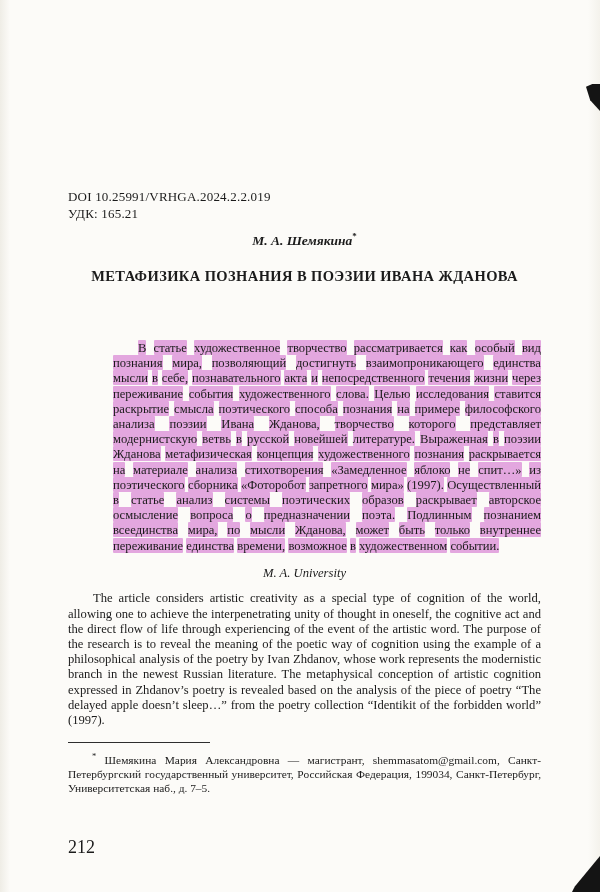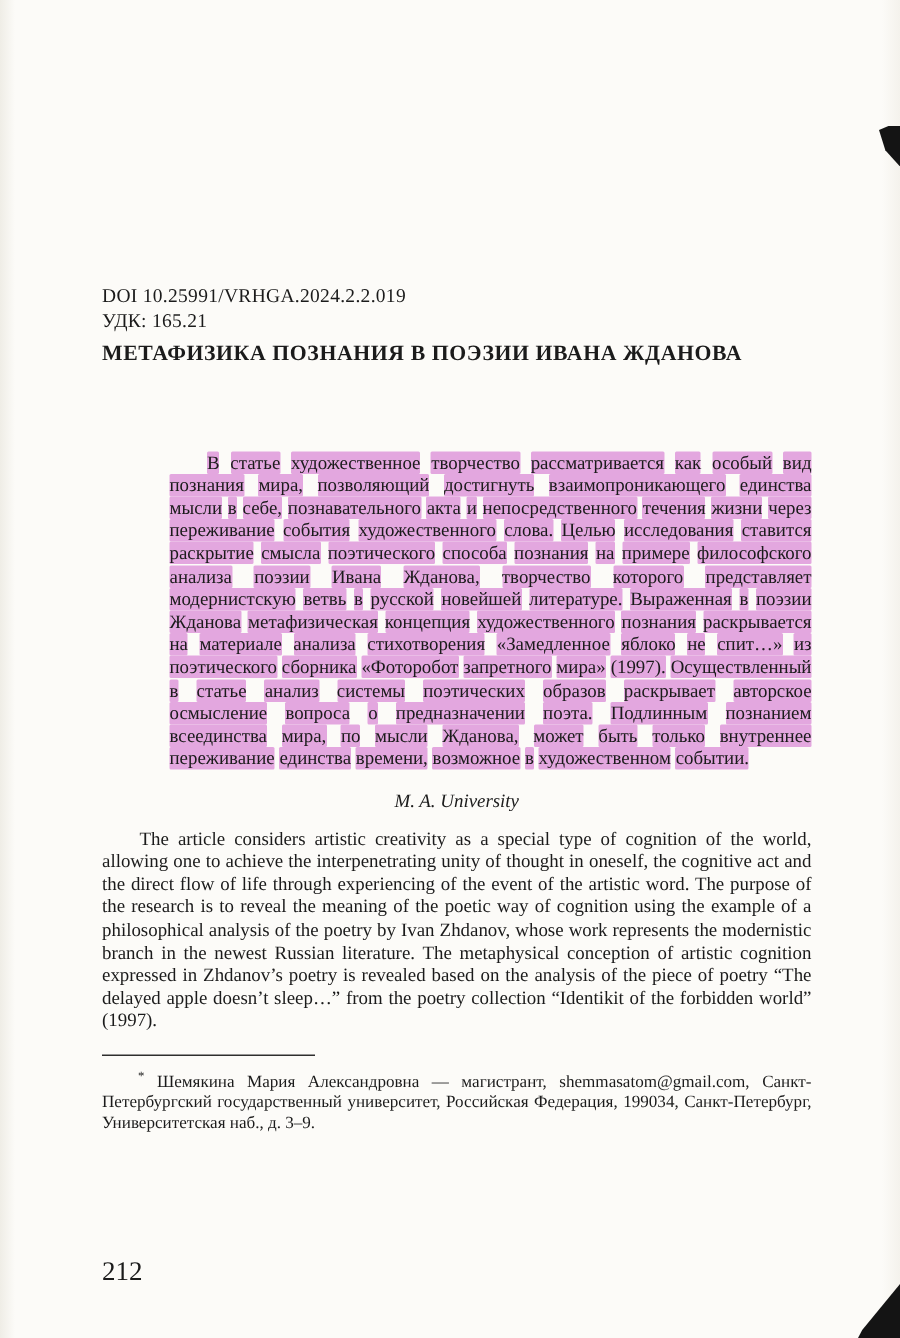--- a/index.html
+++ b/index.html
@@ -11,21 +11,21 @@
   }
   .page {
     position:relative; width:600px; height:892px; overflow:hidden;
     background:linear-gradient(90deg,#efede6 0px,#fcfbf8 10px,#fcfbf8 588px,#f4f2ec 600px);
   }
   .content { position:absolute; left:68px; top:188px; width:473px; }
 
   .meta-line { font-size:13px; line-height:17px; letter-spacing:.2px; }
   .author-ru { margin-top:9px; text-align:center; font-size:13.5px; font-weight:bold; font-style:italic; }
   .author-ru sup { font-size:9px; font-style:normal; }
-  .title-ru { margin-top:6px; text-align:left; font-size:14.5px; font-weight:bold; letter-spacing:.4px; }
+  .title-ru { margin-top:19px; text-align:center; font-size:14.5px; font-weight:bold; letter-spacing:.4px; }
 
   .para { font-size:12.6px; line-height:15.2px; text-align:justify; text-indent:25px; }
   .abstract-ru { margin-top:56px;margin-left:45px; }
   .keywords { }
   .hl { background:var(--hl,#e4a9e1); border-radius:1px; padding:0.5px 0; }
 
   .en-author { margin-top:13px; text-align:center; font-size:12.6px; font-style:italic; line-height:15px; }
   .en-title  { text-align:center; font-size:12.6px; font-style:italic; line-height:15px; letter-spacing:.2px; }
   .abstract-en { margin-top:10px; }
 
@@ -48,32 +48,33 @@
 <div class="page">
 
   <div class="artifact artifact-top-right"></div>
   <div class="artifact artifact-bottom-right"></div>
 
   <div class="content">
 
     <p class="meta-line">DOI 10.25991/VRHGA.2024.2.2.019</p>
     <p class="meta-line">УДК: 165.21</p>
 
+    <p class="author-ru"><span>М. А. Шемякина</span><sup>*</sup></p>
 
     <h1 class="title-ru">МЕТАФИЗИКА ПОЗНАНИЯ В ПОЭЗИИ ИВАНА ЖДАНОВА</h1>
 
     <p class="para abstract-ru"><span class="hl">В</span> <span class="hl">статье</span> <span class="hl">художественное</span> <span class="hl">творчество</span> <span class="hl">рассматривается</span> <span class="hl">как</span> <span class="hl">особый</span> <span class="hl">вид</span> <span class="hl">познания</span> <span class="hl">мира,</span> <span class="hl">позволяющий</span> <span class="hl">достигнуть</span> <span class="hl">взаимопроникающего</span> <span class="hl">единства</span> <span class="hl">мысли</span> <span class="hl">в</span> <span class="hl">себе,</span> <span class="hl">познавательного</span> <span class="hl">акта</span> <span class="hl">и</span> <span class="hl">непосредственного</span> <span class="hl">течения</span> <span class="hl">жизни</span> <span class="hl">через</span> <span class="hl">переживание</span> <span class="hl">события</span> <span class="hl">художественного</span> <span class="hl">слова.</span> <span class="hl">Целью</span> <span class="hl">исследования</span> <span class="hl">ставится</span> <span class="hl">раскрытие</span> <span class="hl">смысла</span> <span class="hl">поэтического</span> <span class="hl">способа</span> <span class="hl">познания</span> <span class="hl">на</span> <span class="hl">примере</span> <span class="hl">философского</span> <span class="hl">анализа</span> <span class="hl">поэзии</span> <span class="hl">Ивана</span> <span class="hl">Жданова,</span> <span class="hl">творчество</span> <span class="hl">которого</span> <span class="hl">представляет</span> <span class="hl">модернистскую</span> <span class="hl">ветвь</span> <span class="hl">в</span> <span class="hl">русской</span> <span class="hl">новейшей</span> <span class="hl">литературе.</span> <span class="hl">Выраженная</span> <span class="hl">в</span> <span class="hl">поэзии</span> <span class="hl">Жданова</span> <span class="hl">метафизическая</span> <span class="hl">концепция</span> <span class="hl">художественного</span> <span class="hl">познания</span> <span class="hl">раскрывается</span> <span class="hl">на</span> <span class="hl">материале</span> <span class="hl">анализа</span> <span class="hl">стихотворения</span> <span class="hl">«Замедленное</span> <span class="hl">яблоко</span> <span class="hl">не</span> <span class="hl">спит…»</span> <span class="hl">из</span> <span class="hl">поэтического</span> <span class="hl">сборника</span> <span class="hl">«Фоторобот</span> <span class="hl">запретного</span> <span class="hl">мира»</span> <span class="hl">(1997).</span> <span class="hl">Осуществленный</span> <span class="hl">в</span> <span class="hl">статье</span> <span class="hl">анализ</span> <span class="hl">системы</span> <span class="hl">поэтических</span> <span class="hl">образов</span> <span class="hl">раскрывает</span> <span class="hl">авторское</span> <span class="hl">осмысление</span> <span class="hl">вопроса</span> <span class="hl">о</span> <span class="hl">предназначении</span> <span class="hl">поэта.</span> <span class="hl">Подлинным</span> <span class="hl">познанием</span> <span class="hl">всеединства</span> <span class="hl">мира,</span> <span class="hl">по</span> <span class="hl">мысли</span> <span class="hl">Жданова,</span> <span class="hl">может</span> <span class="hl">быть</span> <span class="hl">только</span> <span class="hl">внутреннее</span> <span class="hl">переживание</span> <span class="hl">единства</span> <span class="hl">времени,</span> <span class="hl">возможное</span> <span class="hl">в</span> <span class="hl">художественном</span> <span class="hl">событии.</span></p>
 
 
     <p class="en-author">M. A. University</p>
 
     <p class="para abstract-en">The article considers artistic creativity as a special type of cognition of the world, allowing one to achieve the interpenetrating unity of thought in oneself, the cognitive act and the direct flow of life through experiencing of the event of the artistic word. The purpose of the research is to reveal the meaning of the poetic way of cognition using the example of a philosophical analysis of the poetry by Ivan Zhdanov, whose work represents the modernistic branch in the newest Russian literature. The metaphysical conception of artistic cognition expressed in Zhdanov’s poetry is revealed based on the analysis of the piece of poetry “The delayed apple doesn’t sleep…” from the poetry collection “Identikit of the forbidden world” (1997).</p>
 
     <div class="footnote">
       <div class="footnote-rule"></div>
-      <p class="fn-para"><sup class="fn-mark">*</sup>&nbsp;<span>Шемякина Мария Александровна — магистрант, shemmasatom@gmail.com, Санкт-Петербургский государственный университет, Российская Федерация, 199034, Санкт-Петербург, Университетская наб., д. 3–9.</span></p>
+      <p class="fn-para"><sup class="fn-mark">*</sup>&nbsp;<span>Шемякина Мария Александровна — магистрант, shemmasatom@gmail.com, Санкт-Петербургский государственный университет, Российская Федерация, 199034, Санкт-Петербург, Университетская наб., д. 7–5.</span></p>
     </div>
 
   </div>
 
   <div class="page-number">212</div>
 
 </div>
 
 </body></html>

